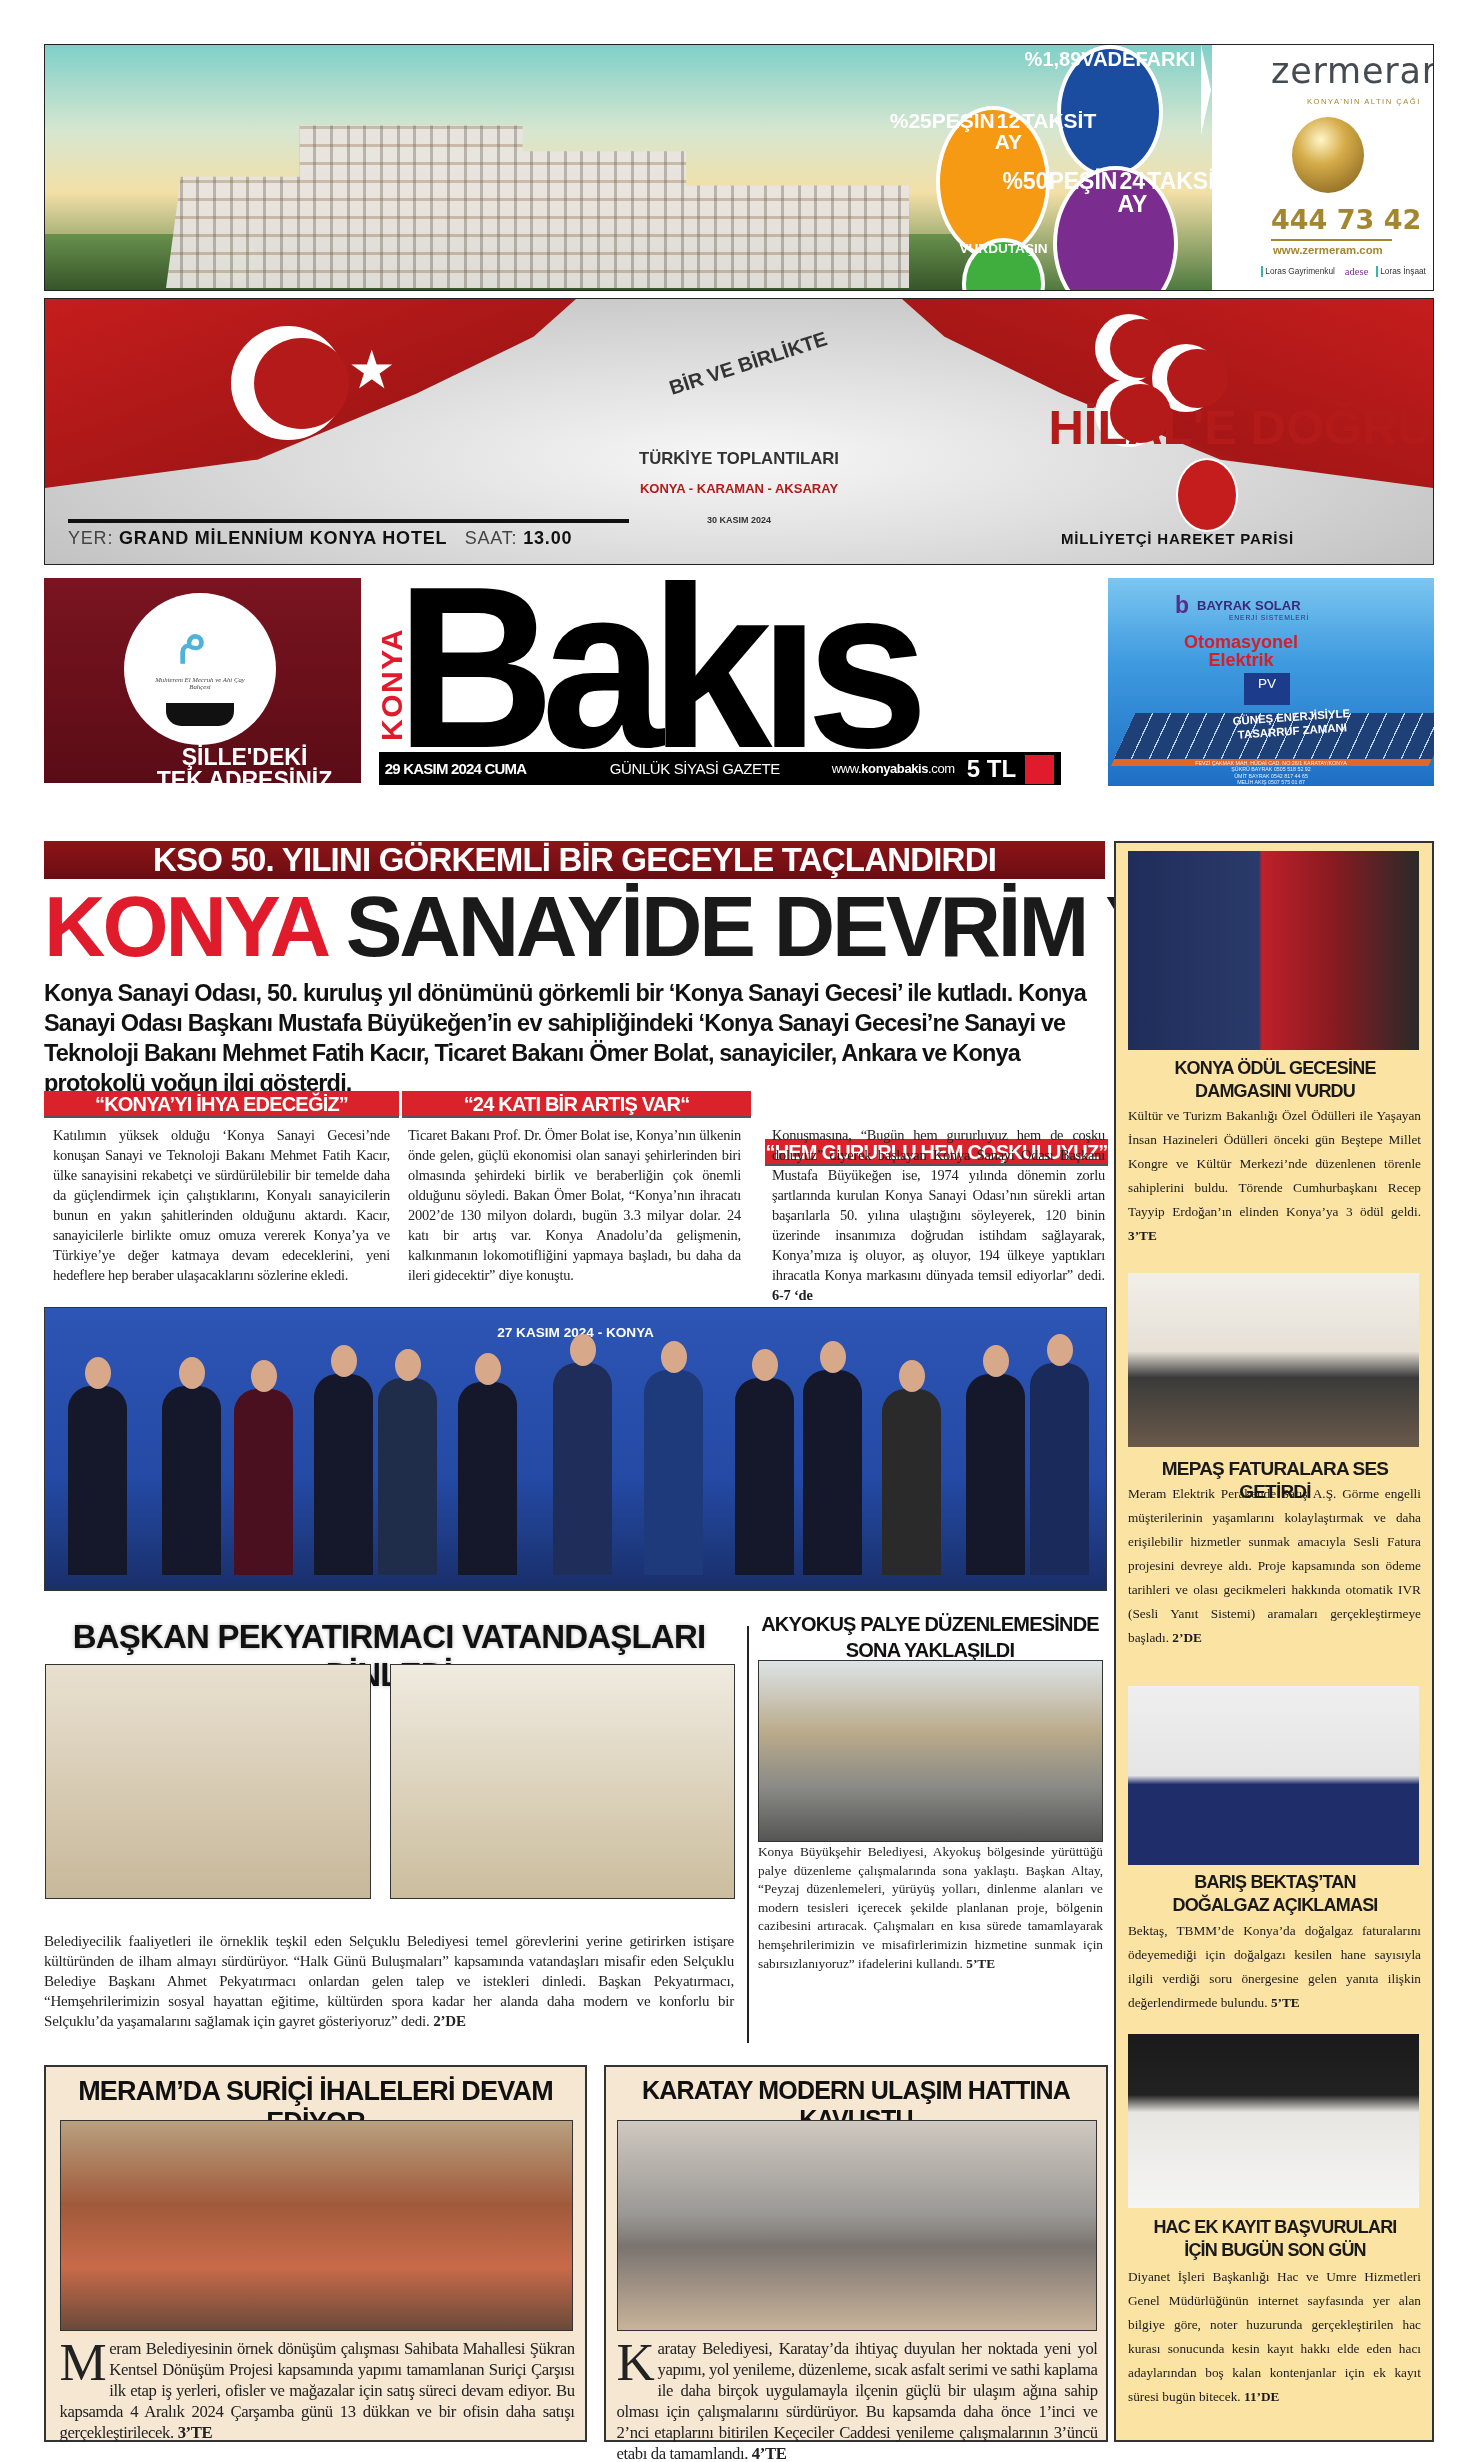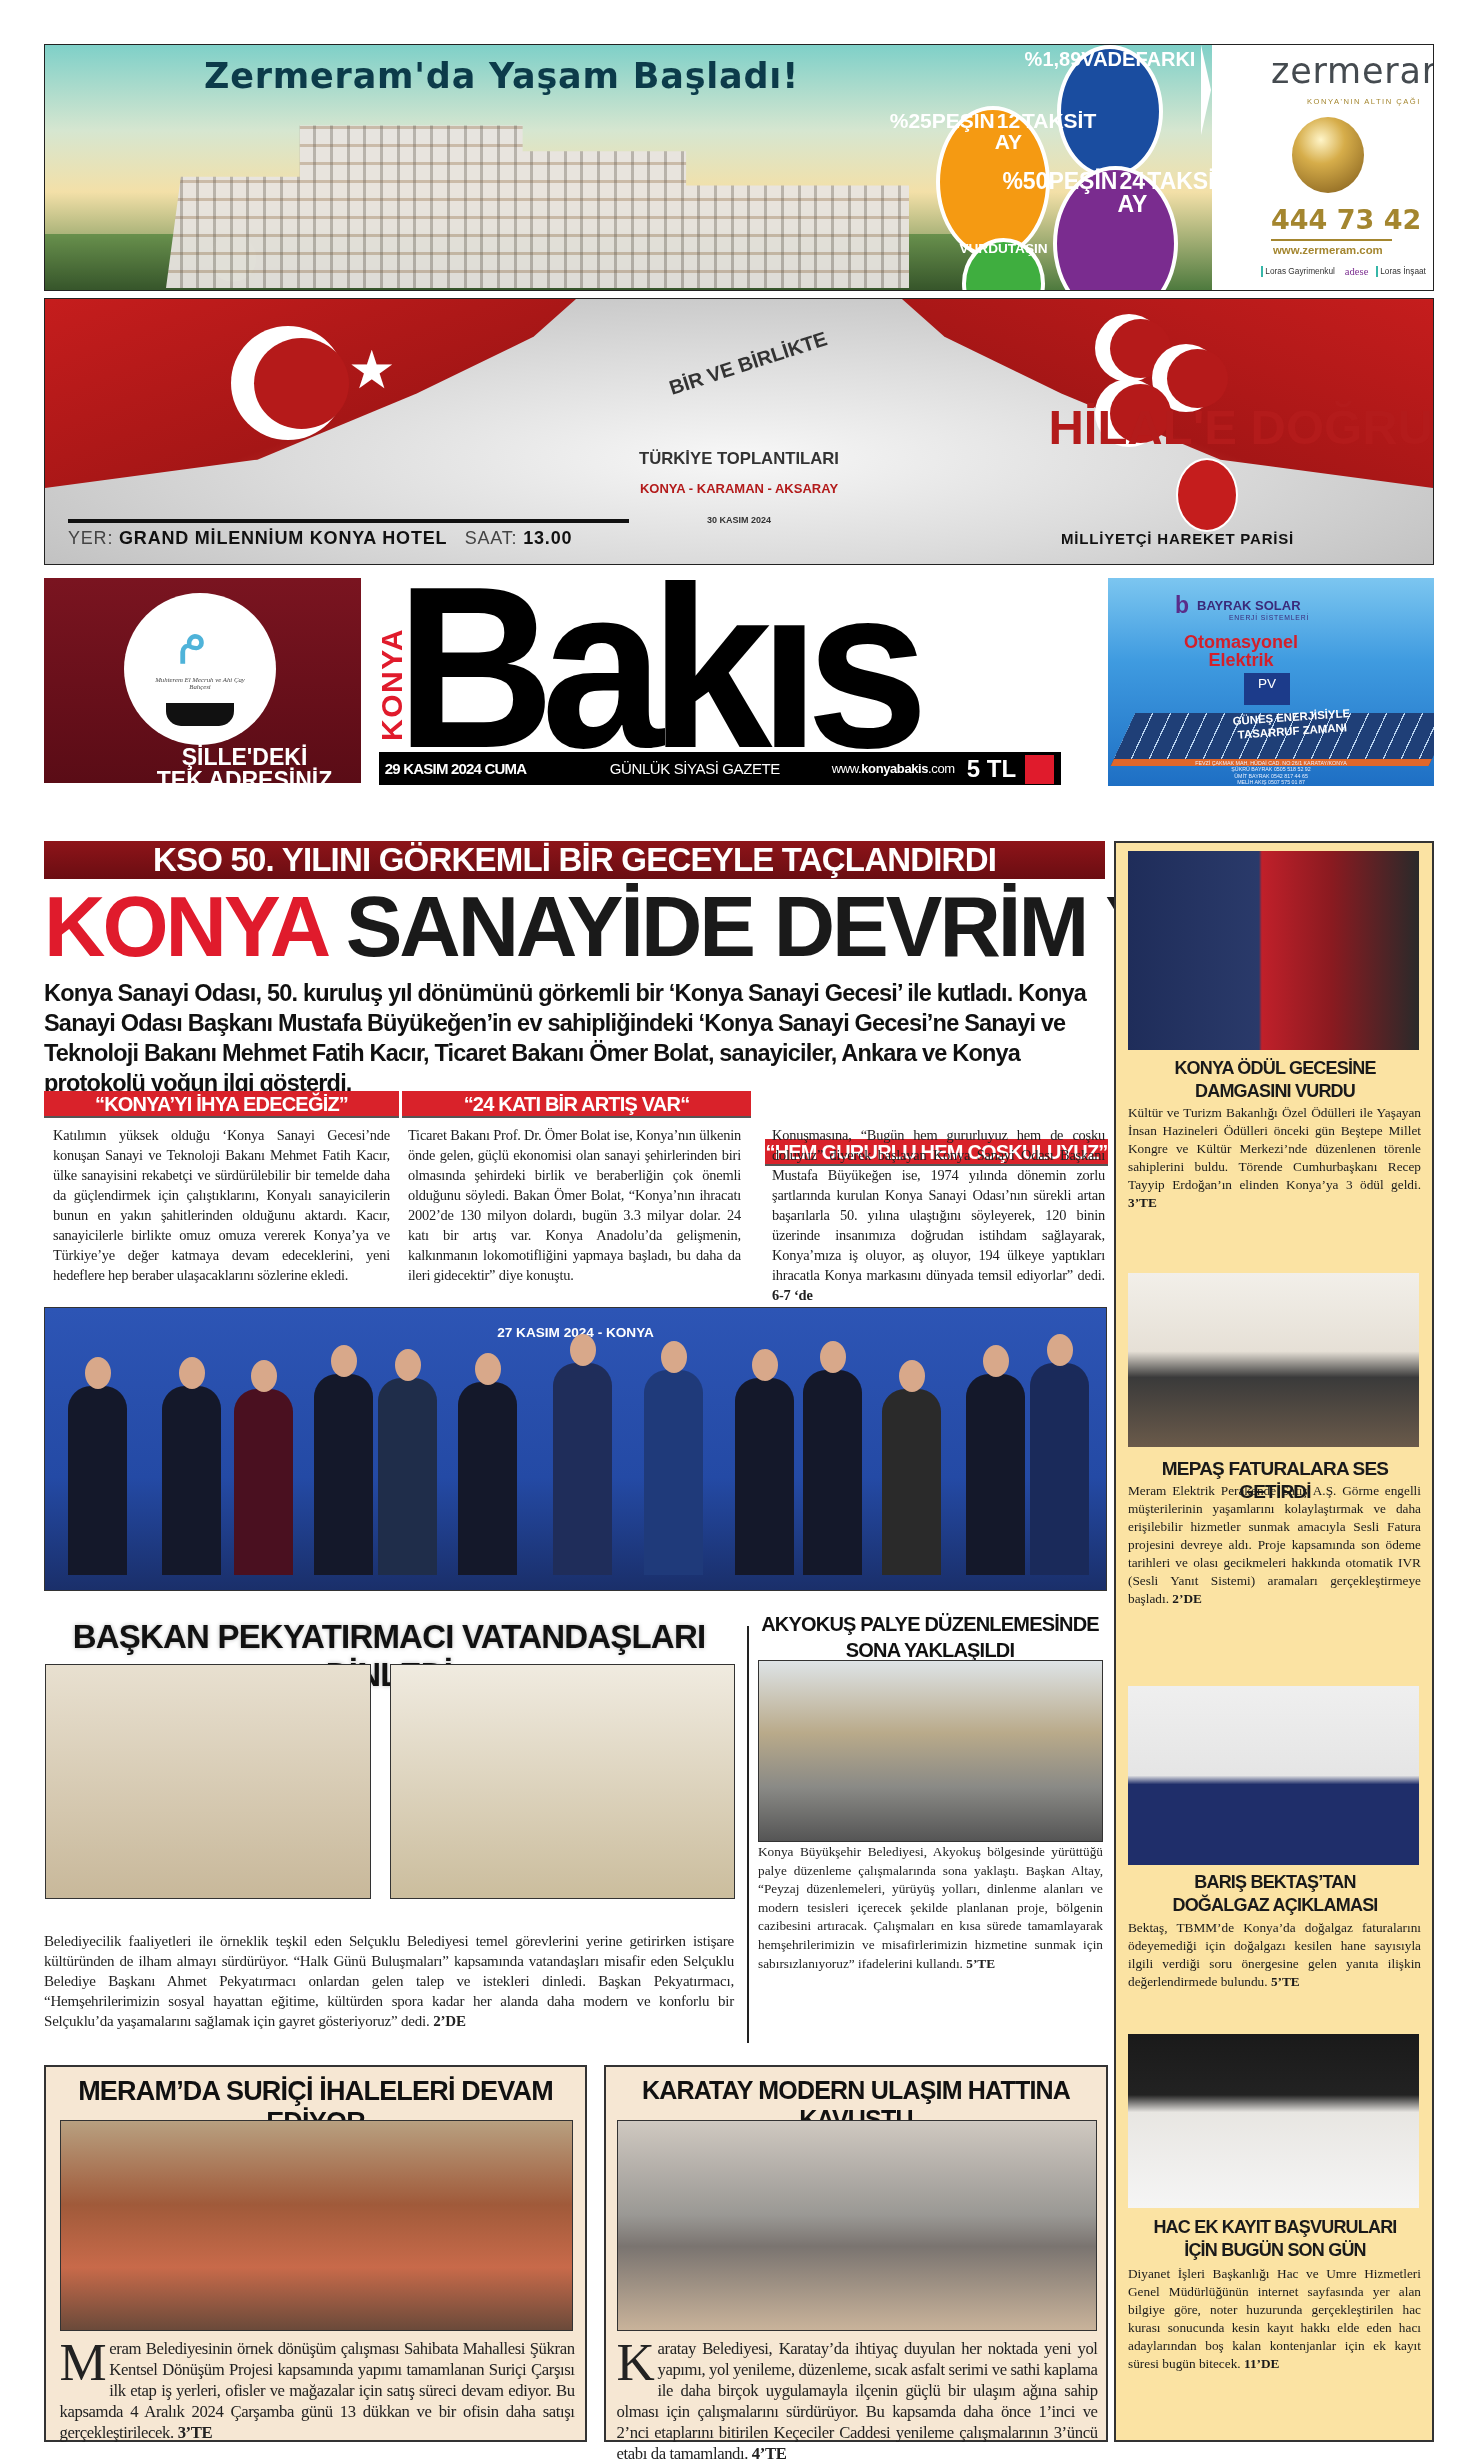--- a/index.html
+++ b/index.html
@@ -124,30 +124,29 @@
   .dropcap { float: left; font-size: 53px; line-height: 44px; margin-right: 3px; margin-top: 1.5px; font-family: "Liberation Serif", serif; }
   #karatay-box { left: 604px; top: 2065px; width: 504px; height: 377px; }
   #karatay-box .title { left: 0; width: 100%; top: 9px; text-align: center; font-size: 25px; color: #111; }
   #karatay-box .img { left: 10.6px; top: 53px; width: 480px; height: 211px; background: linear-gradient(180deg, #cfc8c0 0%, #9a9894 45%, #7a7470 60%, #c9b39a 100%); border: 1.5px solid #333; }
   #karatay-box .txt { width: 481px; left: 10.6px; }
 
   
   #sidebar { left: 1114px; top: 841px; width: 320px; height: 1601px; background: #fbe3a3; border: 2.3px solid #333; }
   .side-img { position: absolute; left: 12px; width: 291px; border: none; }
   .side-title { position: absolute; left: 9px; width: 300px; text-align: center; font-size: 18px; line-height: 23px; color: #1a1a1a; }
-  .side-text { position: absolute; left: 12px; width: 293px; font-size: 13.3px; line-height: 18px; text-align: justify; color: #1a1a1a; }
+  .side-text { position: absolute; left: 12px; width: 293px; font-size: 13.3px; line-height: 24px; text-align: justify; color: #1a1a1a; }
   .ref { font-weight: 700; }
 </style>
 </head>
 <body>
 
 <div id="ad1" class="abs">
   <div class="abs trees"></div>
   <div class="abs buildings"></div>
-  <div class="abs headline">Zermeram'da Yaşam Başladı!</div>
   <div class="bubble b-blue">
     <span>%1,89</span>
     <span>VADE</span>
     <span>FARKI</span>
   </div>
   <div class="bubble b-orange">
     <span>%25</span>
     <span>PEŞİN</span>
     <span>12 AY</span>
     <span>TAKSİT</span>

